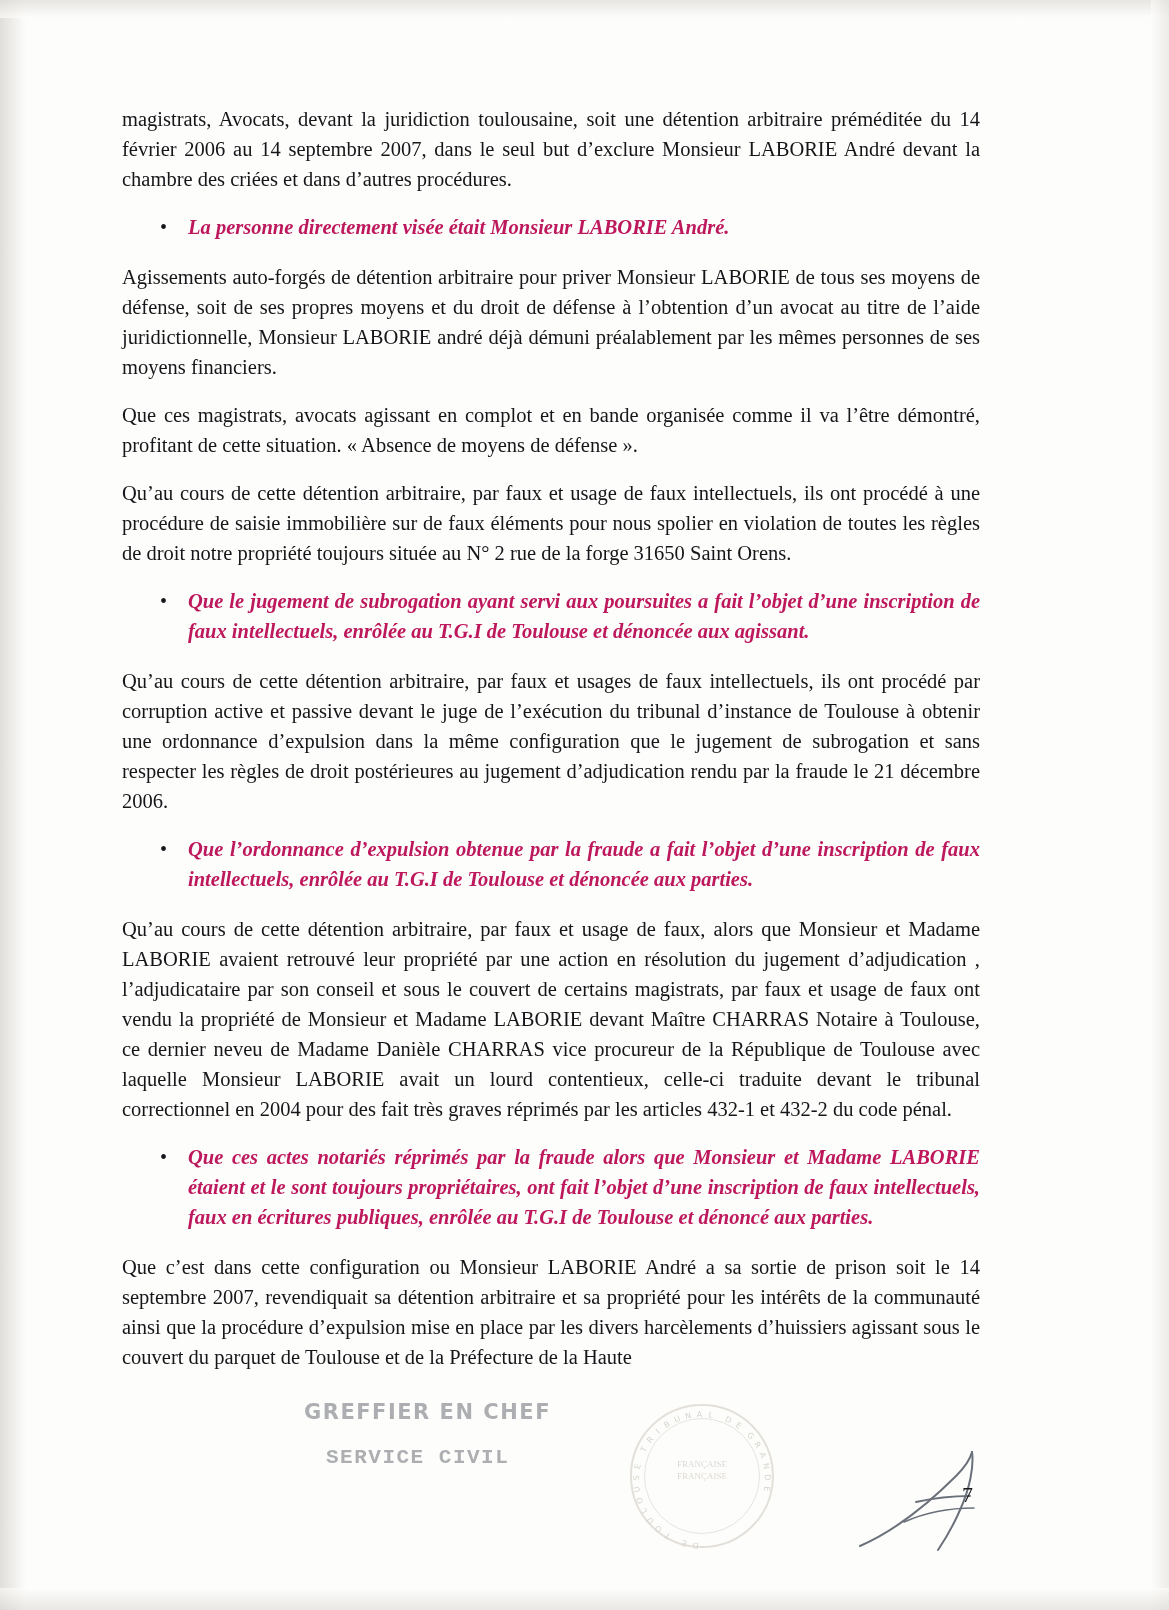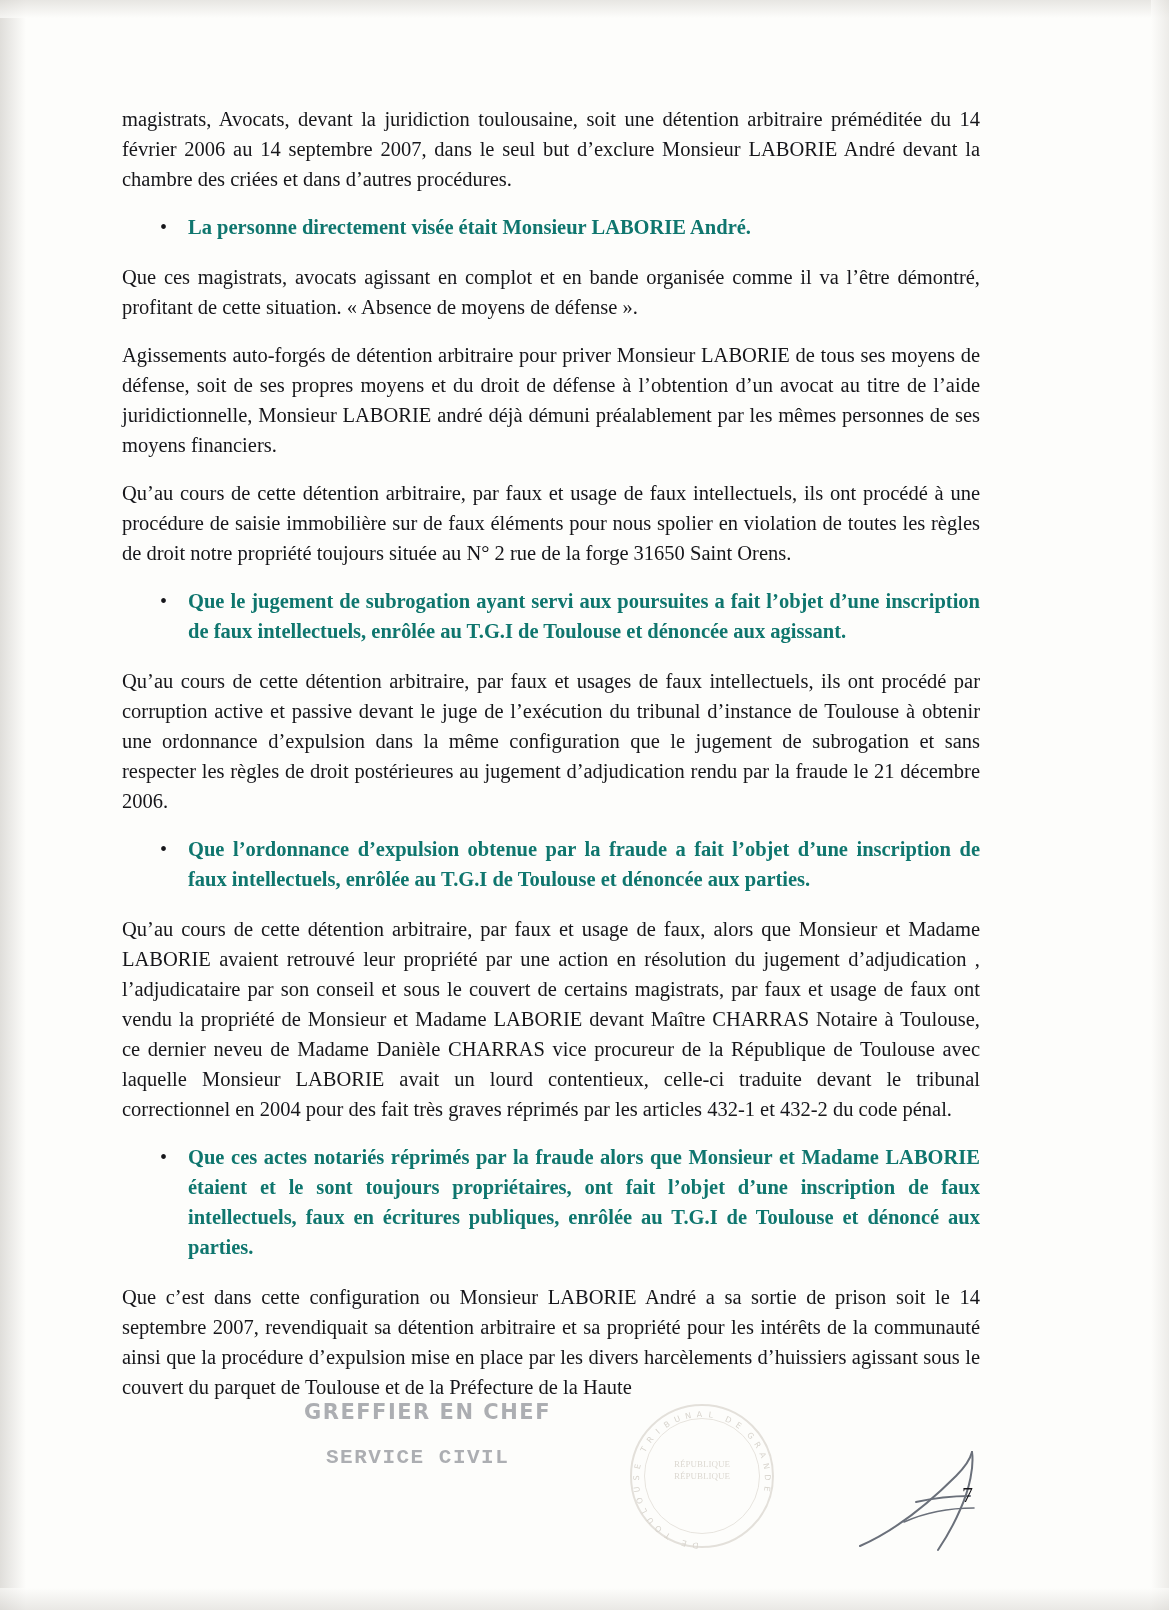--- a/index.html
+++ b/index.html
@@ -73,22 +73,23 @@
     flex: 0 0 28px;
     font-size: 20px;
     line-height: 30px;
     color: #16161a;
   }
   .bullet-text {
     flex: 1 1 auto;
     font-size: 20.5px;
     line-height: 30px;
     font-weight: bold;
+    font-style: italic;
     text-align: justify;
-    color: #0f766e;
+    color: #be185d;
   }
 
   
   .stamp-greffier {
     position: absolute;
     left: 304px;
     top: 1400px;
     width: 260px;
     color: #8e9096;
     font-family: "DejaVu Sans", sans-serif;
@@ -186,23 +187,23 @@
 
   <div class="content">
 
     <p class="para">magistrats, Avocats, devant la juridiction toulousaine, soit une détention arbitraire préméditée du 14 février 2006 au 14 septembre 2007, dans le seul but d’exclure Monsieur LABORIE André devant la chambre des criées et dans d’autres procédures.</p>
 
     <div class="bullet-block">
       <div class="bullet-dot">•</div>
       <div class="bullet-text">La personne directement visée était  Monsieur LABORIE André.</div>
     </div>
 
+    <p class="para">Agissements auto-forgés de détention arbitraire pour priver Monsieur LABORIE de tous ses moyens de défense, soit de ses propres moyens et du droit de défense à l’obtention d’un avocat au titre de l’aide juridictionnelle, Monsieur LABORIE andré déjà démuni préalablement  par les mêmes personnes de ses moyens financiers.</p>
+
     <p class="para">Que ces magistrats, avocats agissant en complot et en bande organisée comme il va l’être démontré, profitant de cette situation. « Absence de moyens de défense ».</p>
-
-    <p class="para">Agissements auto-forgés de détention arbitraire pour priver Monsieur LABORIE de tous ses moyens de défense, soit de ses propres moyens et du droit de défense à l’obtention d’un avocat au titre de l’aide juridictionnelle, Monsieur LABORIE andré déjà démuni préalablement  par les mêmes personnes de ses moyens financiers.</p>
 
     <p class="para">Qu’au cours de cette détention arbitraire, par faux et usage de faux intellectuels, ils ont procédé à une procédure de saisie immobilière sur de faux éléments pour nous spolier en violation de toutes les règles de droit notre propriété toujours située au N° 2 rue de la forge 31650 Saint Orens.</p>
 
     <div class="bullet-block">
       <div class="bullet-dot">•</div>
       <div class="bullet-text">Que le jugement de subrogation ayant servi aux poursuites a fait l’objet d’une inscription de faux intellectuels, enrôlée au T.G.I de Toulouse et dénoncée aux agissant.</div>
     </div>
 
     <p class="para">Qu’au cours de cette détention arbitraire, par faux et usages de faux intellectuels, ils ont procédé par corruption active et passive devant le juge de l’exécution du tribunal d’instance de Toulouse à   obtenir une ordonnance d’expulsion dans la même configuration que le jugement de subrogation et sans respecter les règles de droit postérieures au jugement d’adjudication rendu par la fraude le 21 décembre 2006.</p>
 
@@ -249,21 +250,21 @@
       <span style="transform:rotate(196deg)">E</span>
       <span style="transform:rotate(212deg)">T</span>
       <span style="transform:rotate(222deg)">O</span>
       <span style="transform:rotate(232deg)">U</span>
       <span style="transform:rotate(242deg)">L</span>
       <span style="transform:rotate(252deg)">O</span>
       <span style="transform:rotate(262deg)">U</span>
       <span style="transform:rotate(272deg)">S</span>
       <span style="transform:rotate(282deg)">E</span>
     </div>
-    <div class="seal-center">RÉPUBLIQUE RÉPUBLIQUE</div>
+    <div class="seal-center">FRANÇAISE FRANÇAISE</div>
   </div>
 
   <svg class="signature" viewBox="0 0 160 130">
     <path d="M8 118 C40 104, 74 78, 104 48 C112 40, 118 32, 120 24" stroke="#3a4150" stroke-width="2" fill="none" stroke-linecap="round"></path>
     <path d="M120 24 C122 38, 118 60, 108 82 C102 96, 94 110, 86 122" stroke="#3a4150" stroke-width="2" fill="none" stroke-linecap="round"></path>
     <path d="M64 74 C82 70, 100 68, 118 68" stroke="#3a4150" stroke-width="2" fill="none" stroke-linecap="round"></path>
     <path d="M52 94 C70 86, 96 80, 122 80" stroke="#3a4150" stroke-width="1.6" fill="none" stroke-linecap="round"></path>
   </svg>
 
   <div class="page-number">7</div>

